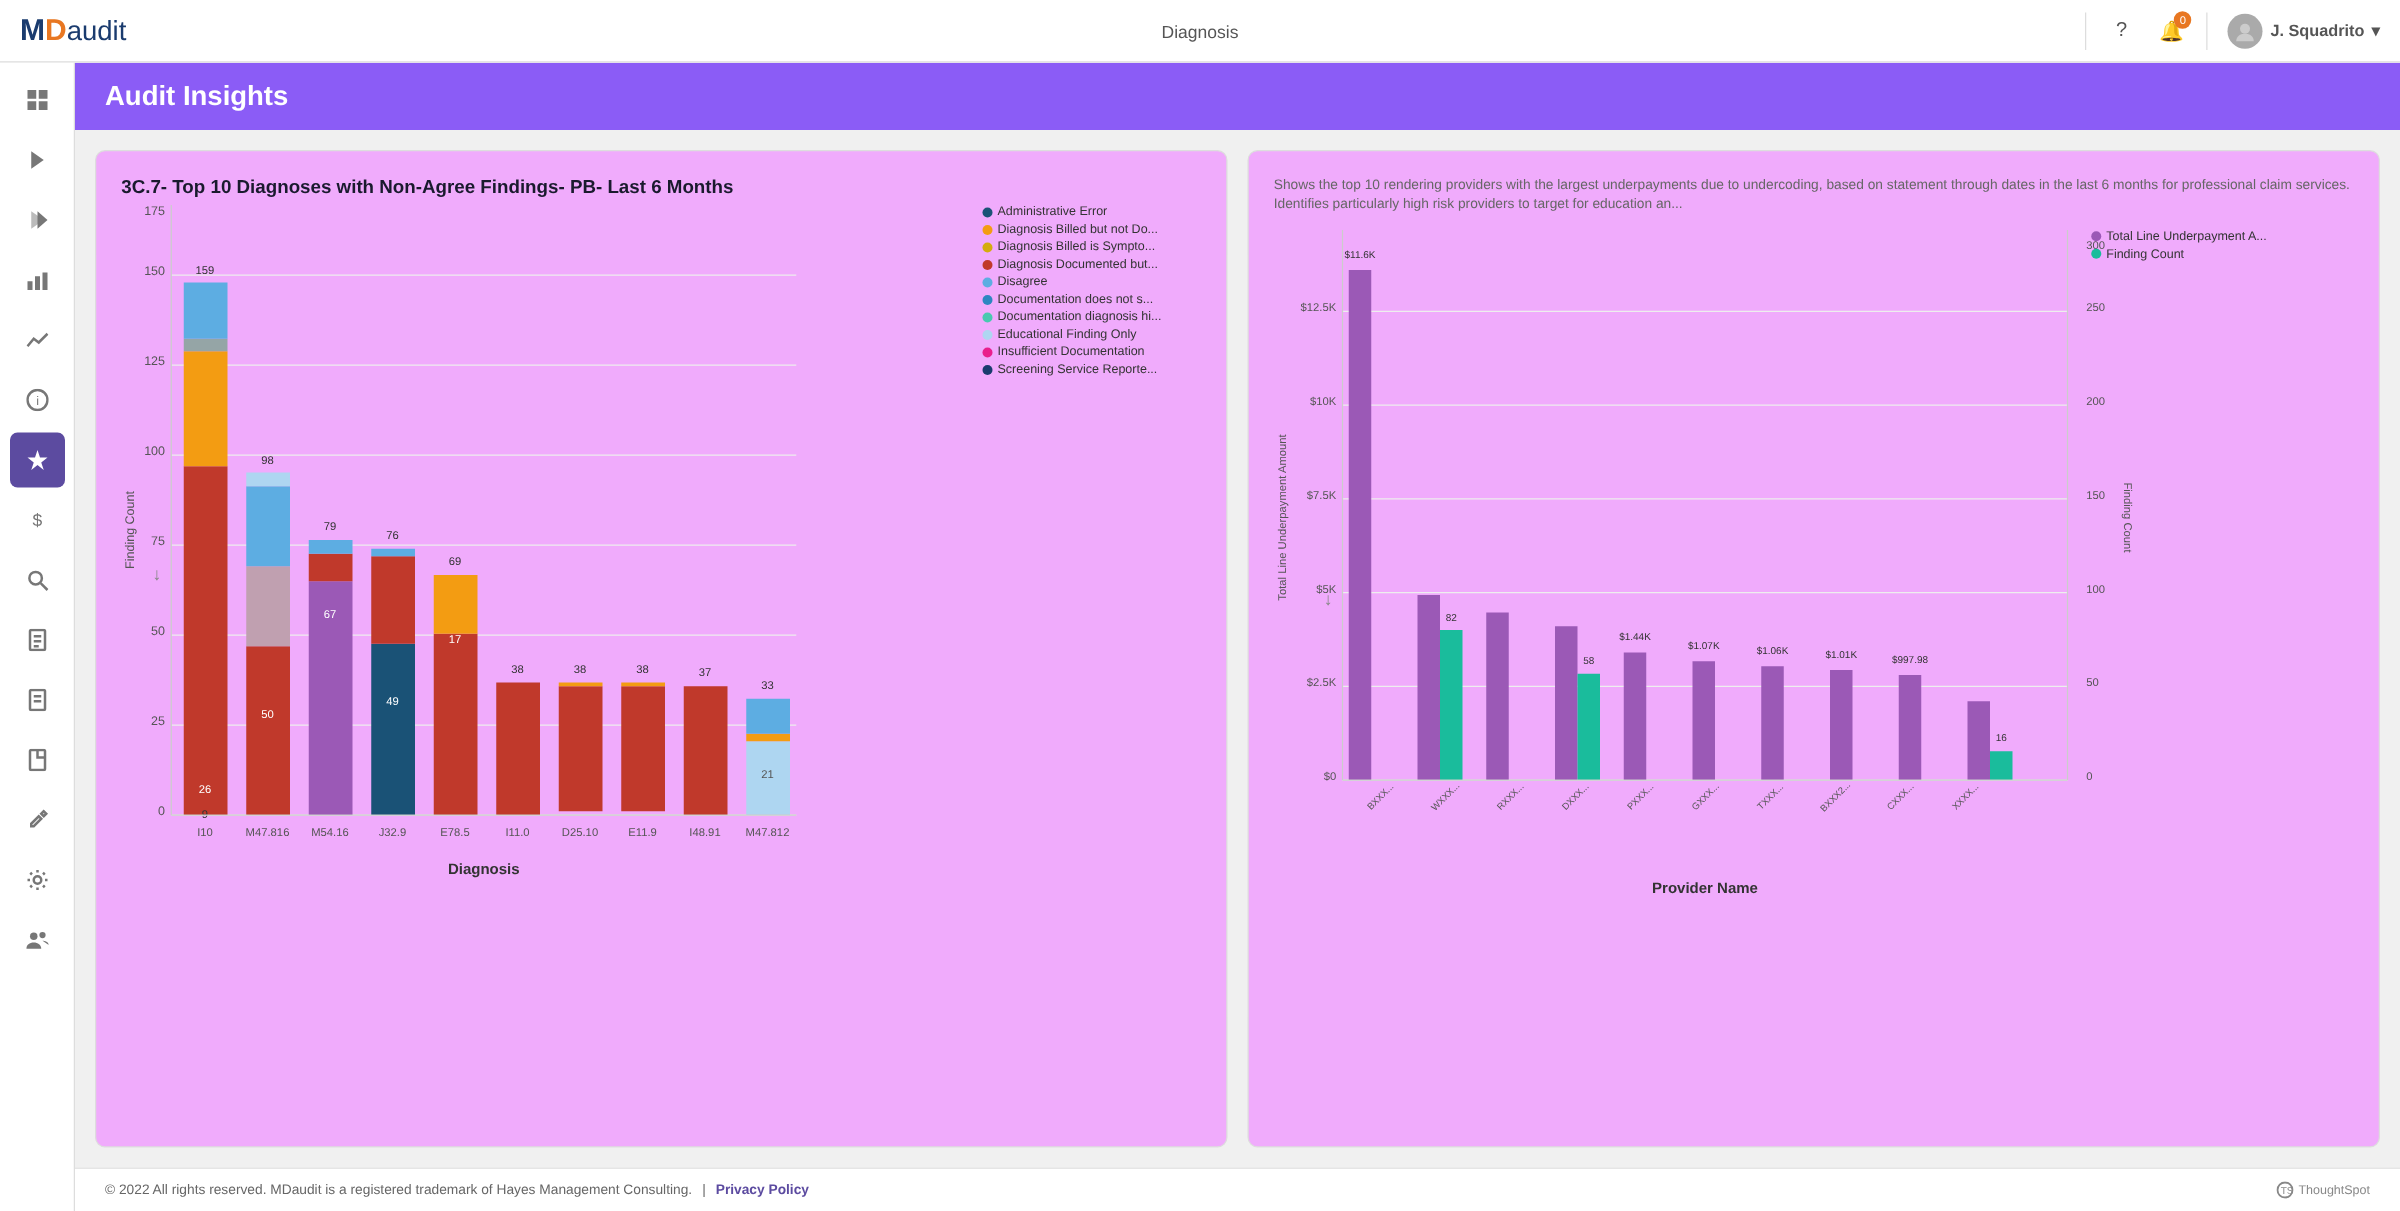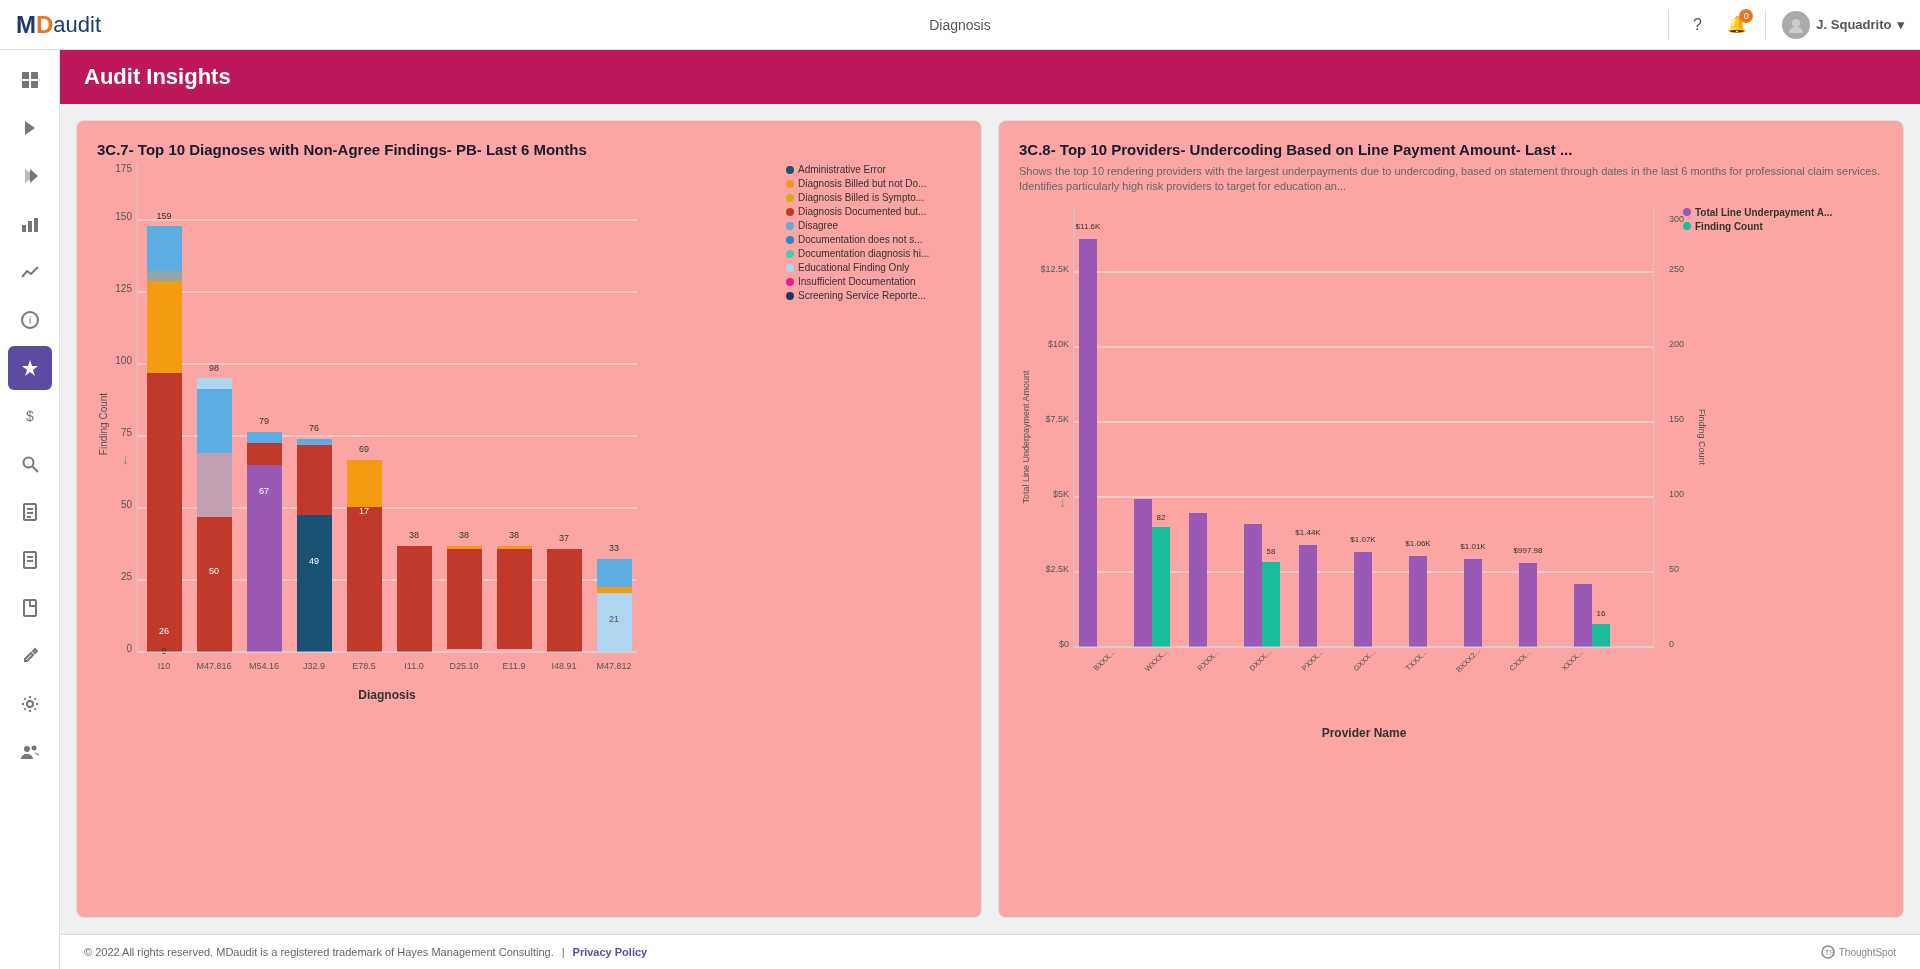--- a/index.html
+++ b/index.html
@@ -118,38 +118,38 @@
     
     .main-content {
       flex: 1;
       display: flex;
       flex-direction: column;
       overflow: hidden;
     }
 
     
     .page-header {
-      background: #be185d;
+      background: #8b5cf6;
       color: #fff;
       padding: 14px 24px;
       font-size: 22px;
       font-weight: 600;
     }
 
     
     .charts-area {
       flex: 1;
       padding: 16px;
       display: flex;
       gap: 16px;
       overflow: auto;
     }
 
     .chart-card {
-      background: #fca5a5;
+      background: #f0abfc;
       border: 1px solid #ddd;
       border-radius: 8px;
       padding: 20px;
       flex: 1;
       min-width: 0;
       display: flex;
       flex-direction: column;
     }
 
     .chart-title {
@@ -502,26 +502,25 @@
             <text x="-30" y="260" text-anchor="middle" font-size="10" fill="#555" transform="rotate(-90, -30, 260)">Finding Count</text>
 
             <text x="250" y="535" text-anchor="middle" font-size="12" fill="#333" font-weight="600">Diagnosis</text>
 
             <text x="-15" y="300" font-size="14" fill="#888">↓</text>
           </svg>
         </div>
       </div>
 
       <div class="chart-card">
-        <div class="chart-title">3C.8- Top 10 Providers- Undercoding Based on Line Payment Amount- Last ...</div>
         <div class="chart-desc">Shows the top 10 rendering providers with the largest underpayments due to undercoding, based on statement through dates in the last 6 months for professional claim services. Identifies particularly high risk providers to target for education an...</div>
         <div class="chart-body" style="position:relative; height: 530px;">
 
           
-          <div class="legend" style="right:0; top:0; width:200px;font-weight:bold;">
+          <div class="legend" style="right:10px; top:0; width:200px;">
             <div class="legend-item">
               <div class="legend-dot" style="background:#9b59b6;"></div>
               <span>Total Line Underpayment A...</span>
             </div>
             <div class="legend-item">
               <div class="legend-dot" style="background:#1abc9c;"></div>
               <span>Finding Count</span>
             </div>
           </div>
 

